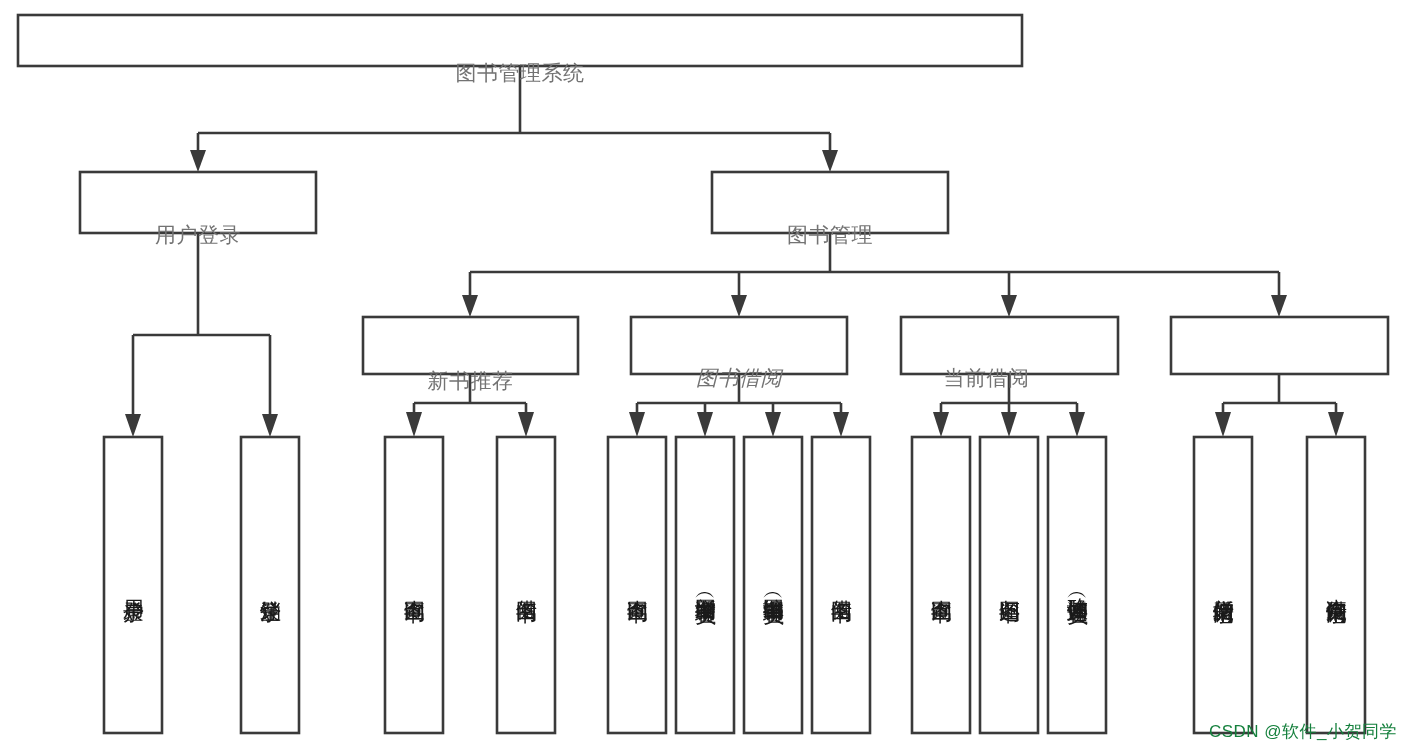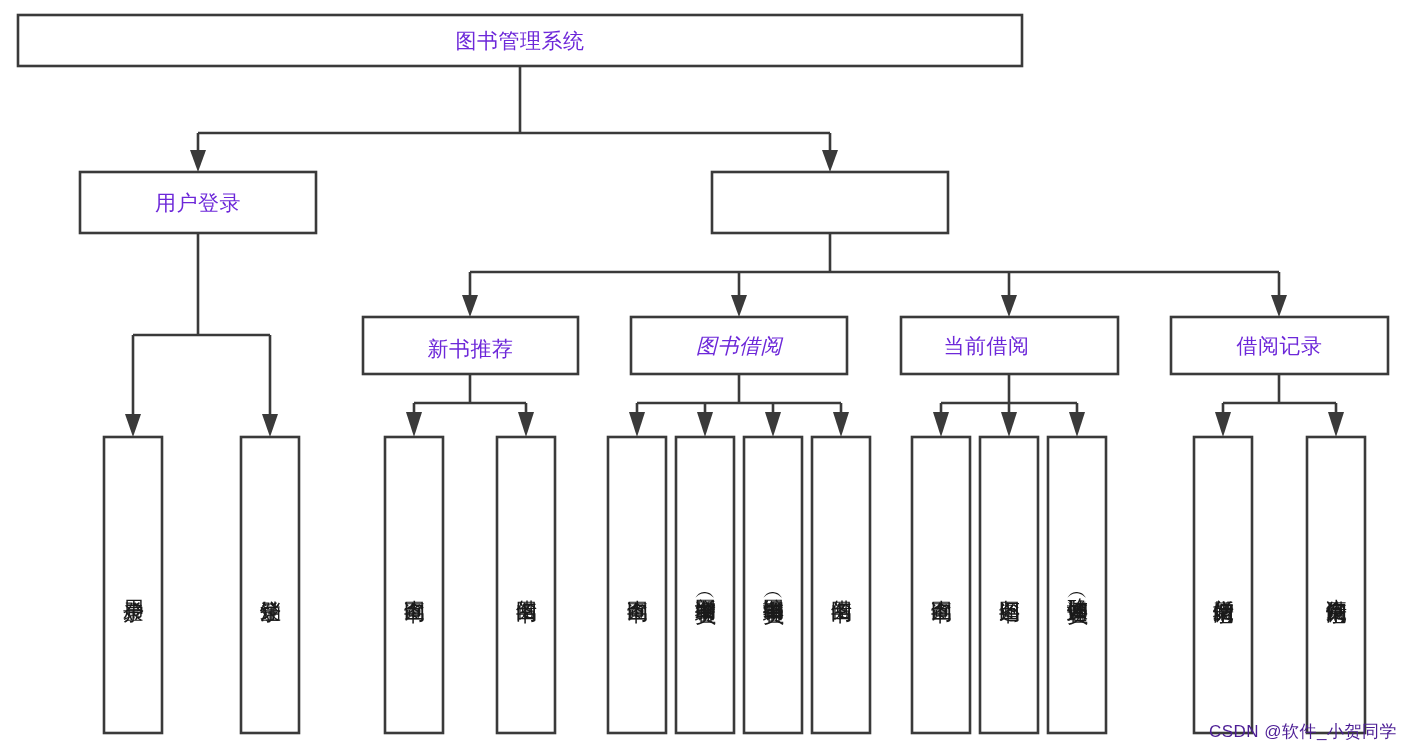--- a/index.html
+++ b/index.html
@@ -39,46 +39,47 @@
   }
   .arrow-head {
     fill: #3a3a3a;
     stroke: none;
   }
   .node-label-h {
     position: absolute;
     display: flex;
     align-items: center;
     justify-content: center;
-    color: #6d28d9;
+    color: #737373;
     font-size: 21px;
     line-height: 1.2;
     letter-spacing: 0.5px;
     white-space: nowrap;
     pointer-events: none;
+    margin-top: 32px;
   }
   .node-label-v {
     position: absolute;
     display: flex;
     align-items: center;
     justify-content: center;
     color: #1a1a1a;
     font-size: 21px;
     line-height: 1.28;
     letter-spacing: 1px;
     writing-mode: vertical-rl;
     text-orientation: upright;
     pointer-events: none;
   }
   .watermark {
     position: absolute;
     right: 8px;
     bottom: 4px;
     font-size: 17px;
-    color: #4c1d95;
+    color: #15803d;
     letter-spacing: 0.5px;
     white-space: nowrap;
     pointer-events: none;
   }
 </style>
 </head>
 <body>
 
 <div id="diagram-root">
 
@@ -182,25 +183,25 @@
     <rect class="node-box" x="980" y="437" width="58" height="296"></rect>
     <rect class="node-box" x="1048" y="437" width="58" height="296"></rect>
 
     <rect class="node-box" x="1194" y="437" width="58" height="296"></rect>
     <rect class="node-box" x="1307" y="437" width="58" height="296"></rect>
   </svg>
 
   <div class="node-label-h" style="left:18px; top:15px; width:1004px; height:51px;">图书管理系统</div>
 
   <div class="node-label-h" style="left:80px; top:172px; width:236px; height:61px;">用户登录</div>
+  <div class="node-label-h" style="left:712px; top:172px; width:236px; height:61px;">图书管理</div>
 
   <div class="node-label-h" style="left:363px; top:317px; width:215px; height:63px;text-align:center;">新书推荐</div>
   <div class="node-label-h" style="left:631px; top:317px; width:216px; height:57px;font-style:italic;">图书借阅</div>
   <div class="node-label-h" style="left:878px; top:317px; width:217px; height:57px;">当前借阅</div>
-  <div class="node-label-h" style="left:1171px; top:317px; width:217px; height:57px;">借阅记录</div>
 
   <div class="node-label-v" style="left:104px; top:437px; width:58px; height:296px;">用户登录</div>
   <div class="node-label-v" style="left:241px; top:437px; width:58px; height:296px;">注销登录</div>
 
   <div class="node-label-v" style="left:385px; top:437px; width:58px; height:296px;">查询图书</div>
   <div class="node-label-v" style="left:497px; top:437px; width:58px; height:296px;">借阅图书</div>
 
   <div class="node-label-v" style="left:608px; top:437px; width:58px; height:296px;">查询图书</div>
   <div class="node-label-v" style="left:676px; top:437px; width:58px; height:296px;">新增图书（管理员）</div>
   <div class="node-label-v" style="left:744px; top:437px; width:58px; height:296px;">编辑图书（管理员）</div>

